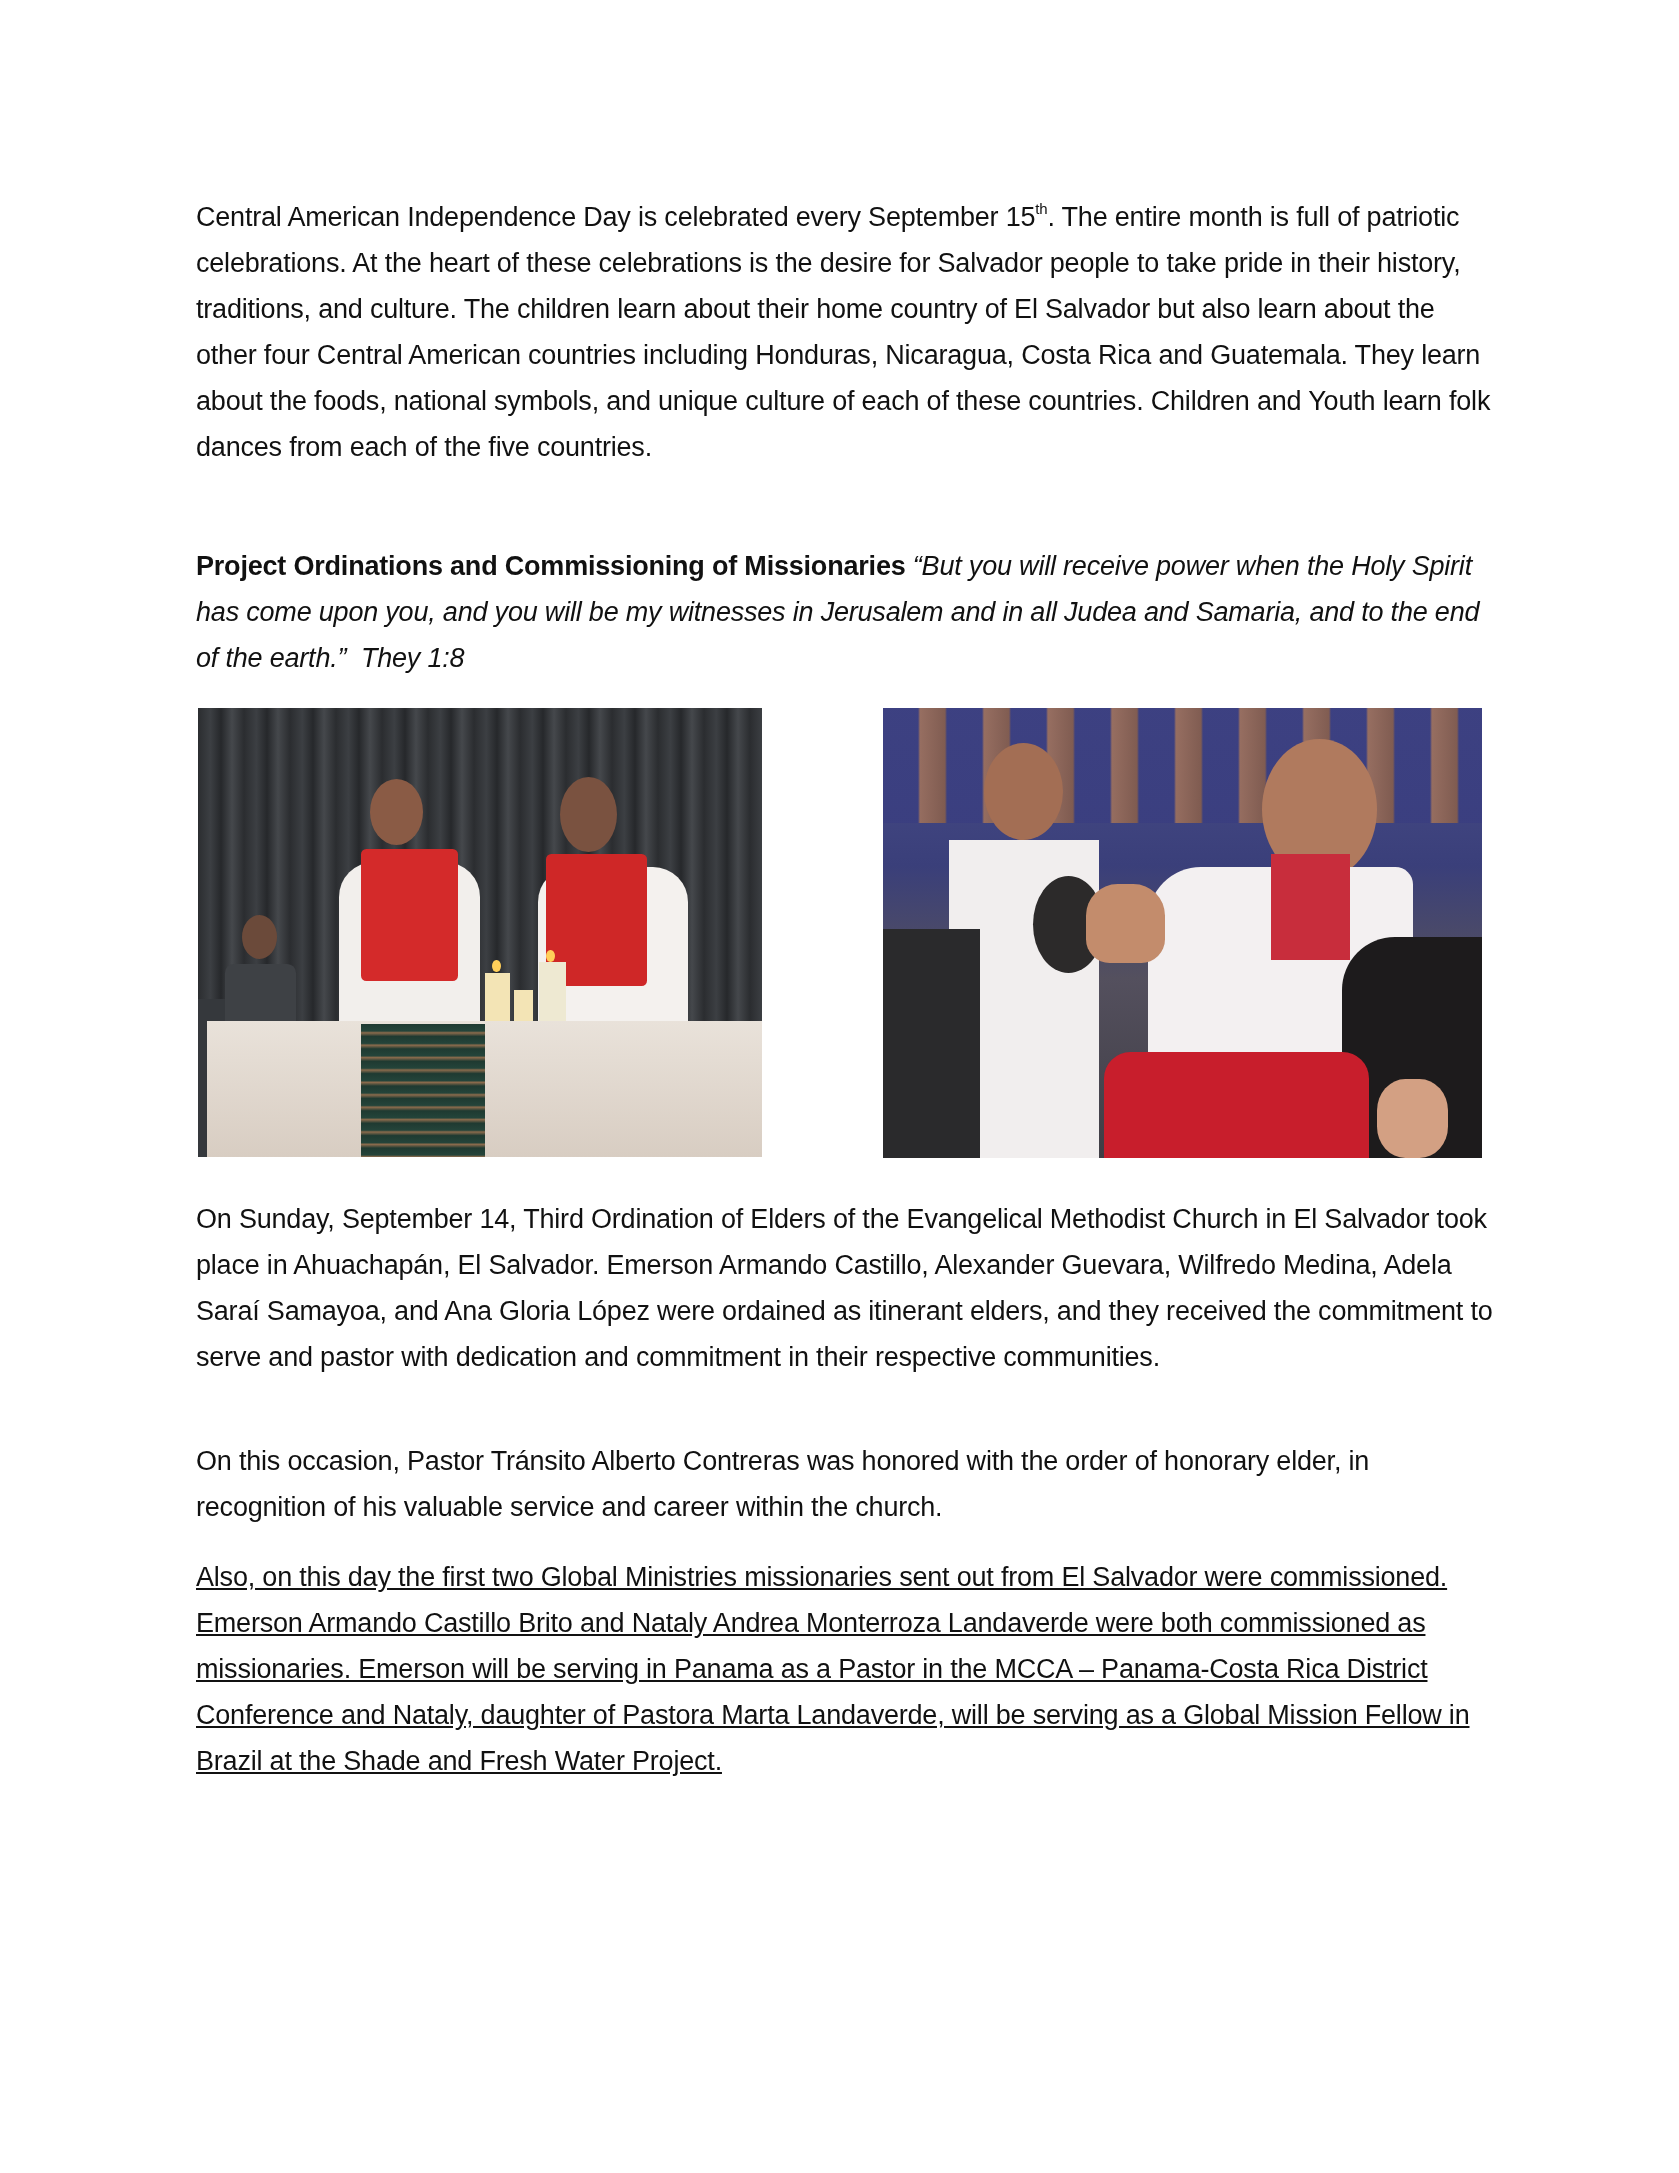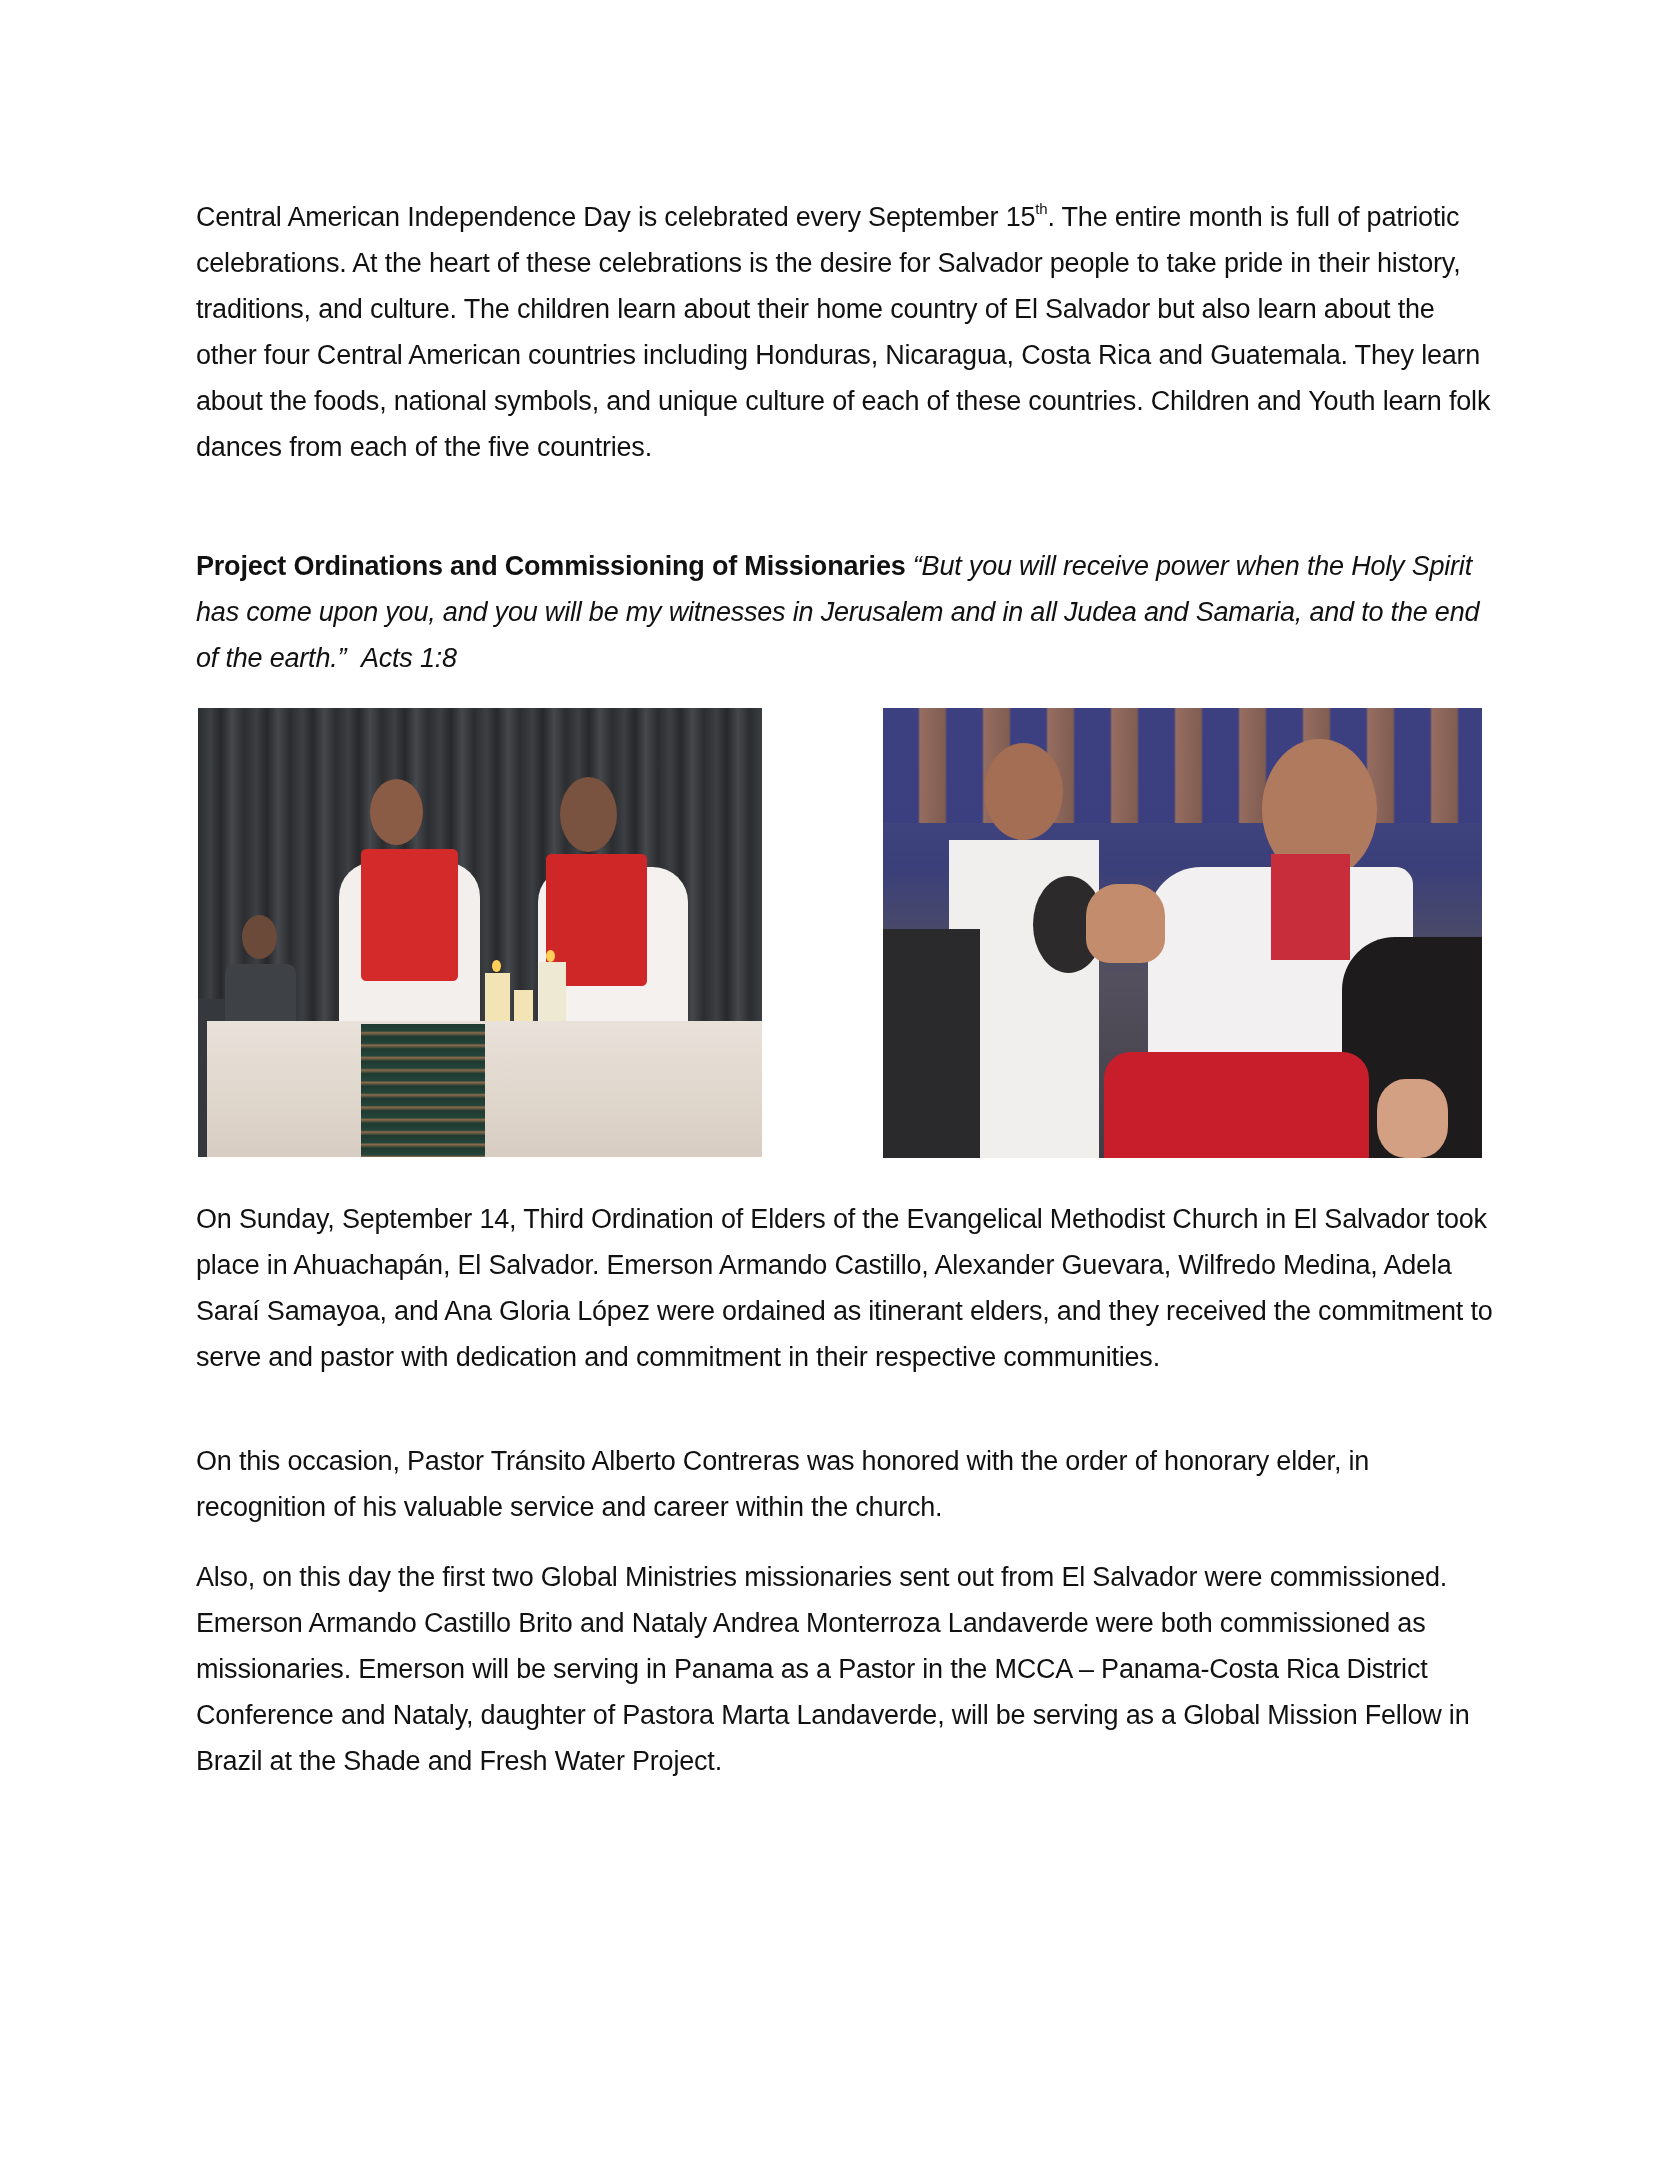--- a/index.html
+++ b/index.html
@@ -8,36 +8,36 @@
   .page { position:absolute; left:0; top:0; width:1680px; height:2174px; background:#fff; }
   .para { position:absolute; left:196px; width:1297px; font-size:27px; line-height:46px;
           margin:0; letter-spacing:-0.2px; }
   .para b { font-weight:bold; }
   .para i { font-style:italic; }
   sup { font-size:15px; line-height:0; position:relative; top:-1.8px; }
   #p1 { top:194px; }
   #p2 { top:543px; }
   #p3 { top:1184px;margin-top:12px; }
   #p4 { top:1438px; }
-  #p5 { top:1554px; }
+  #p5 { top:1554px;text-decoration:underline; }
   .photo { position:absolute; overflow:hidden; }
   #photo1 { left:198px; top:708px; width:564px; height:449px;
     background:repeating-linear-gradient(90deg,#2b2d30 0px,#3c3f43 12.4px,#26282b 23px,#45484c 34px,#2b2d30 46px); }
   #photo2 { left:883px; top:708px; width:599px; height:450px;
     background:linear-gradient(180deg,#4b4f8a 0%,#3a3f7a 35%,#54505e 60%,#3f3d44 100%); }
   .shape { position:absolute; }
 </style>
 </head>
 <body>
 
 <div class="page">
 
   <p class="para" id="p1"><span>Central American Independence Day is celebrated every September 15</span><sup>th</sup><span>.  The entire month is full of patriotic celebrations.  At the heart of these celebrations is the desire for Salvador people to take pride in their history, traditions, and culture.  The children learn about their home country of El Salvador but also learn about the other four Central American countries including Honduras, Nicaragua, Costa Rica and Guatemala.  They learn about the foods, national symbols, and unique culture of each of these countries.  Children and Youth learn folk dances from each of the five countries.</span></p>
 
-  <p class="para" id="p2"><b>Project Ordinations and Commissioning of Missionaries</b> <i>“But you will receive power when the Holy Spirit has come upon you, and you will be my witnesses in Jerusalem and in all Judea and Samaria, and to the end of the earth.”</i>&nbsp; <i>Acts 1:8</i></p>
+  <p class="para" id="p2"><b>Project Ordinations and Commissioning of Missionaries</b> <i>“But you will receive power when the Holy Spirit has come upon you, and you will be my witnesses in Jerusalem and in all Judea and Samaria, and to the end of the earth.”</i>&nbsp; <i>They 1:8</i></p>
 
   <div class="photo" id="photo1">
 
     <div class="shape" style="left:0;top:291px;width:97px;height:159px;background:#35383c;"></div>
     <div class="shape" style="left:44px;top:207px;width:35px;height:44px;border-radius:50%;background:#6b4a3a;"></div>
     <div class="shape" style="left:26.5px;top:256px;width:71px;height:97px;background:#3e4145;border-radius:8.8px 8.8px 0 0;"></div>
 
     <div class="shape" style="left:141px;top:154px;width:141px;height:176px;background:#f2efec;border-radius:35px 35px 0 0;"></div>
     <div class="shape" style="left:163px;top:141px;width:97px;height:132px;background:#d42a2a;border-radius:5.3px;"></div>
     <div class="shape" style="left:172px;top:71px;width:53px;height:66px;border-radius:50%;background:#8a5b45;"></div>

